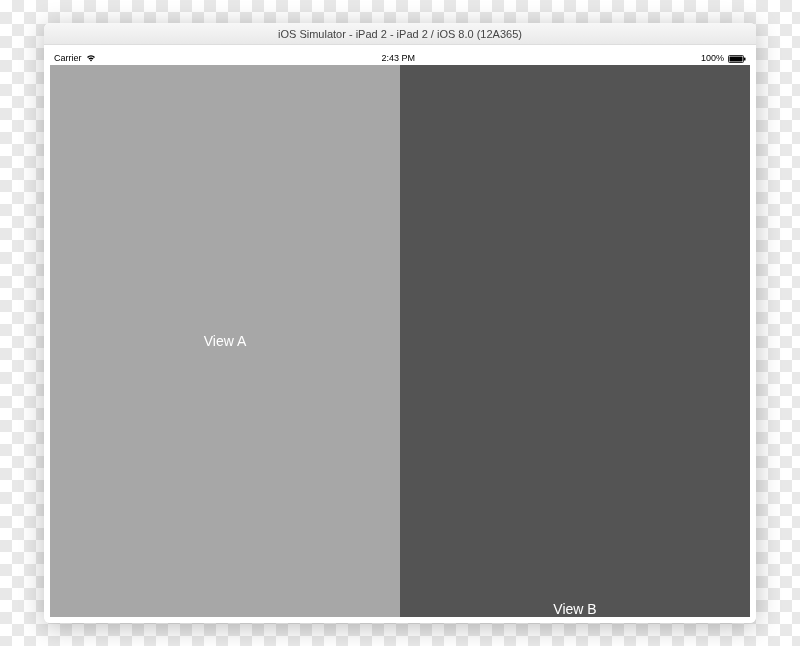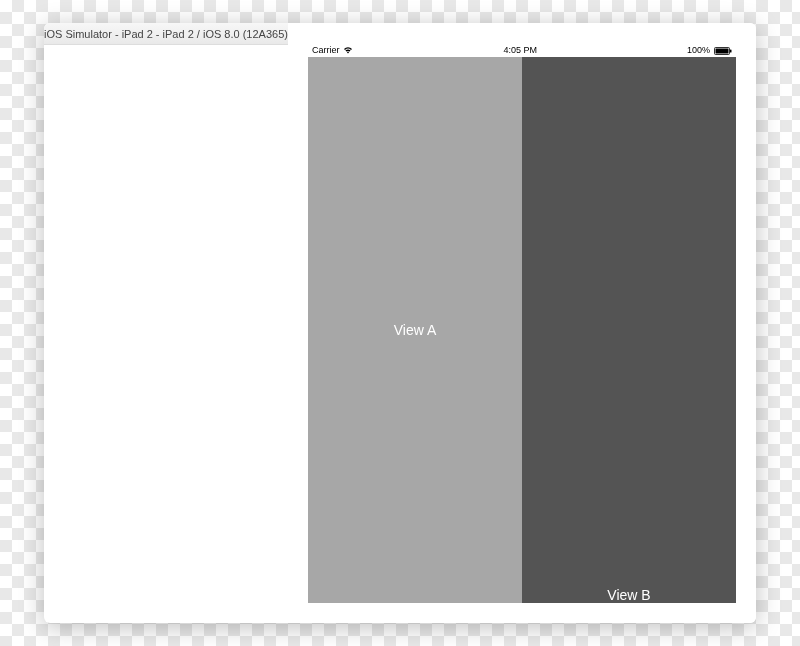--- a/index.html
+++ b/index.html
@@ -19,39 +19,39 @@
       align-items: center;
       justify-content: center;
     }
     .simulator-window {
       width: 712px;
       height: 600px;
       background: #fff;
       border-radius: 6px;
       box-shadow: 0 4px 24px rgba(0,0,0,0.25);
       display: flex;
-      flex-direction: row;
+      flex-direction: column;
       overflow: hidden;
     }
     .titlebar {
       height: 22px;
       background: linear-gradient(to bottom, #f7f7f7, #e9e9e9);
       border-bottom: 1px solid #ddd;
       display: flex;
       align-items: center;
       justify-content: center;
       font-size: 11px;
       color: #444;
     }
     .device-screen {
       flex: 1;
       background: #fff;
       display: flex;
       flex-direction: column;
-      padding: 20px;
+      padding: 6px;
     }
     .status-bar {
       height: 14px;
       display: flex;
       align-items: center;
       justify-content: space-between;
       font-size: 9px;
       color: #000;
       padding: 0 4px;
     }
@@ -98,21 +98,21 @@
 
     <div class="status-bar">
       <div class="status-left">
         <span>Carrier</span>
         <span class="wifi-icon">
           <svg width="10" height="8" viewBox="0 0 10 8">
             <path d="M5 7.5 L3.8 6.1 A2 2 0 0 1 6.2 6.1 Z M2.4 4.5 A4 4 0 0 1 7.6 4.5 L6.6 5.5 A2.6 2.6 0 0 0 3.4 5.5 Z M1 2.9 A6 6 0 0 1 9 2.9 L8 3.9 A4.6 4.6 0 0 0 2 3.9 Z" fill="#000"></path>
           </svg>
         </span>
       </div>
-      <div>4:05 PM</div>
+      <div>2:43 PM</div>
       <div class="status-right">
         <span>100%</span>
         <span class="battery-icon">
           <svg width="18" height="8" viewBox="0 0 18 8">
             <rect x="0.5" y="0.5" width="15" height="7" rx="1" fill="none" stroke="#000" stroke-width="0.8"></rect>
             <rect x="1.5" y="1.5" width="13" height="5" fill="#000"></rect>
             <rect x="16" y="2.5" width="1.5" height="3" rx="0.5" fill="#000"></rect>
           </svg>
         </span>
       </div>

